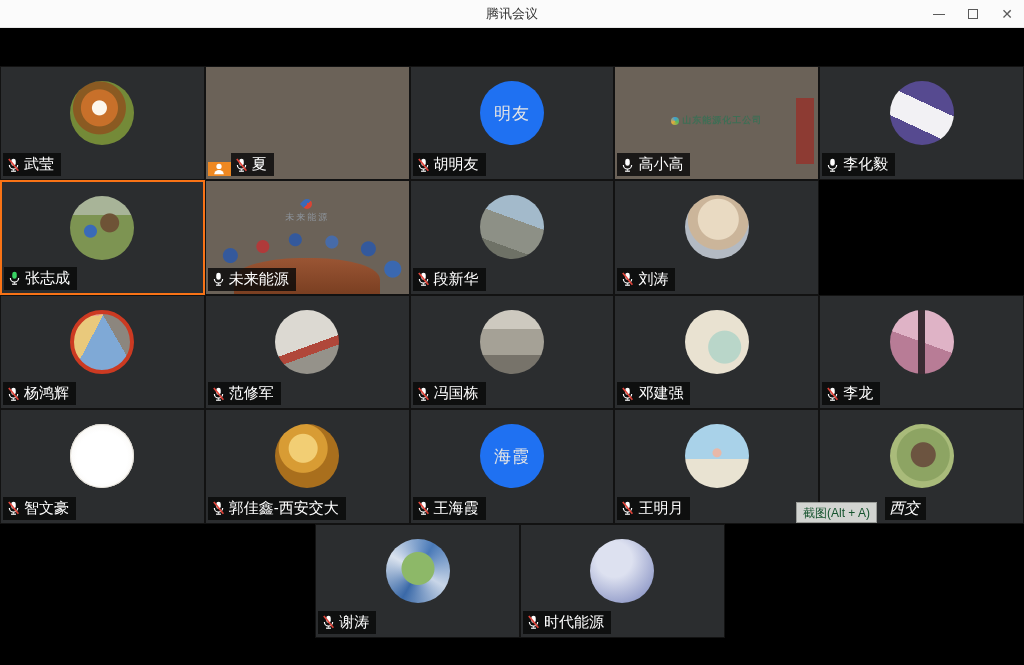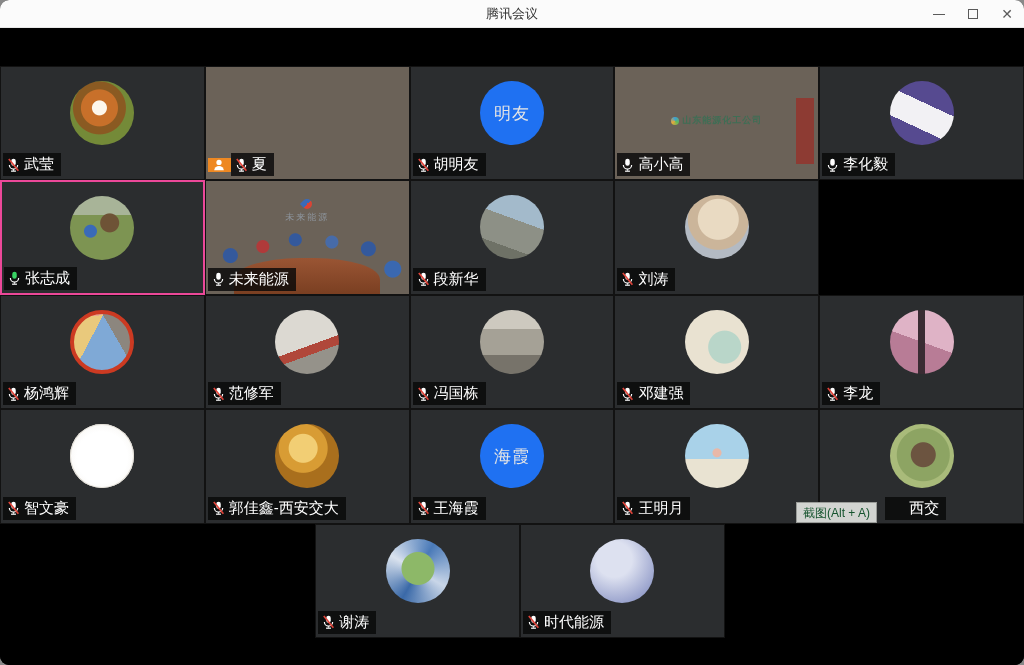--- a/index.html
+++ b/index.html
@@ -1,34 +1,34 @@
 <!DOCTYPE html>
 <html><head>
 <meta charset="utf-8">
 <style>
   * { margin:0; padding:0; box-sizing:border-box; }
   body { font-family:"Liberation Sans","DejaVu Sans",sans-serif; background:#888; }
-  .window { width:1024px; height:665px; position:relative; overflow:hidden; background:#000;border-radius:9px; }
+  .window { width:1024px; height:665px; position:relative; overflow:hidden; background:#000; }
 
   
   .titlebar { height:28px; background:#fbfbfb; display:flex; align-items:center; position:relative; border-bottom:1px solid #e8e8e8; }
   .title { position:absolute; left:0; right:0; text-align:center; font-size:13px; color:#333; }
   .win-controls { position:absolute; right:0; top:0; height:28px; display:flex; align-items:center; }
   .win-btn { width:34px; height:28px; display:flex; align-items:center; justify-content:center; cursor:default; }
   .glyph-min { width:12px; height:0; border-bottom:1.5px solid #5a5a5a; }
   .glyph-max { width:10px; height:10px; border:1.5px solid #5a5a5a; }
   .glyph-close { font-size:14px; color:#5a5a5a; line-height:1; }
 
   
   .stage { position:relative; width:1024px; height:637px; background:#000; padding-top:38px; }
   .grid { width:1024px; }
   .row { display:flex; }
   .row-center { justify-content:center;padding-left:16px; }
   .tile { position:relative; width:204.8px; height:114.4px; background:#2b2d2f; border:1px solid #121212; overflow:hidden; }
-  .tile.active { border:2px solid #ec4899;font-family:Liberation Mono, monospace; }
+  .tile.active { border:2px solid #f97316;font-family:Liberation Mono, monospace; }
 
   
   .avatar { position:absolute; left:50%; top:14px; transform:translateX(-50%); width:64px; height:64px; border-radius:50%; }
   .avatar.initials { background:#1f71f2; display:flex; align-items:center; justify-content:center; }
   .avatar.initials span { color:#e5e5e5; font-size:17px; letter-spacing:1px; }
   .av-dog      { background:radial-gradient(circle at 46% 42%, #fdf6ec 0 7px, #c8702a 8px 18px, #8a5a22 19px 26px, #748a38 27px 100%); }
   .av-cert     { background:linear-gradient(25deg, rgba(0,0,0,0) 32%, #f2f1f4 32% 62%, rgba(0,0,0,0) 62%), #564a90; }
   .av-statue   { background:radial-gradient(circle at 62% 42%, #6e5336 0 9px, rgba(0,0,0,0) 10px), radial-gradient(circle at 32% 55%, #3a6ab8 0 6px, rgba(0,0,0,0) 7px), linear-gradient(180deg, #a8b498 0 30%, #7d9452 30% 100%); }
   .av-building1{ background:linear-gradient(200deg, #a3bacb 0 40%, #8d9086 40% 75%, #6e7166 75%); }
   .av-flowers  { background:radial-gradient(circle at 38% 32%, #ece6d8 0 14px, rgba(0,0,0,0) 15px), radial-gradient(circle at 62% 62%, #e8d8c8 0 12px, rgba(0,0,0,0) 13px), #73894f; }
@@ -65,25 +65,25 @@
       radial-gradient(circle at 12% 66%, #34599c 0 7px, rgba(0,0,0,0) 8px),
       radial-gradient(circle at 28% 58%, #b03a3a 0 6px, rgba(0,0,0,0) 7px),
       radial-gradient(circle at 44% 52%, #34599c 0 6px, rgba(0,0,0,0) 7px),
       radial-gradient(circle at 62% 54%, #476ba8 0 6px, rgba(0,0,0,0) 7px),
       radial-gradient(circle at 80% 60%, #34599c 0 7px, rgba(0,0,0,0) 8px),
       radial-gradient(circle at 92% 78%, #3a68b0 0 8px, rgba(0,0,0,0) 9px); }
   .video-weilai .room-sign { position:absolute; left:0; right:0; top:16%; text-align:center; font-size:9px; color:#8d949c; letter-spacing:2px; z-index:2; }
   .video-weilai .room-sign::before { content:""; display:block; width:10px; height:10px; margin:0 auto 2px; border-radius:50% 50% 50% 0; background:conic-gradient(#d94436 0 50%, #3a6ab8 50%); transform:rotate(45deg); }
 
   
-  .label-row { position:absolute; left:2px; bottom:3px; display:flex; align-items:center; z-index:5;margin-top:24px; }
+  .label-row { position:absolute; left:2px; bottom:3px; display:flex; align-items:flex-end; z-index:5;margin-top:24px; }
   .label-row.offset { left:65px; }
   .host-badge { width:23px; background:#ee8822; display:flex; align-items:center; justify-content:center; }
   .label { display:flex; align-items:center; gap:3px; background:rgba(8,8,8,0.82); color:#fff; font-size:15px; padding:2px 7px 2px 3px; white-space:nowrap; }
-  .label-row.offset .label { padding-left:24px; }
+  .label-row.offset .label { padding-left:4px;font-style:italic; }
   .mic { flex:0 0 auto; }
 
   
   .tooltip { position:absolute; left:796px; top:474px; height:21px; background:#d2d4d1; border:1px solid #9a9c99; color:#14532d; font-size:12px; padding:2px 6px; z-index:20; white-space:nowrap; }
 </style>
 </head>
 <body>
 
 <div class="window">
   <div class="titlebar">

